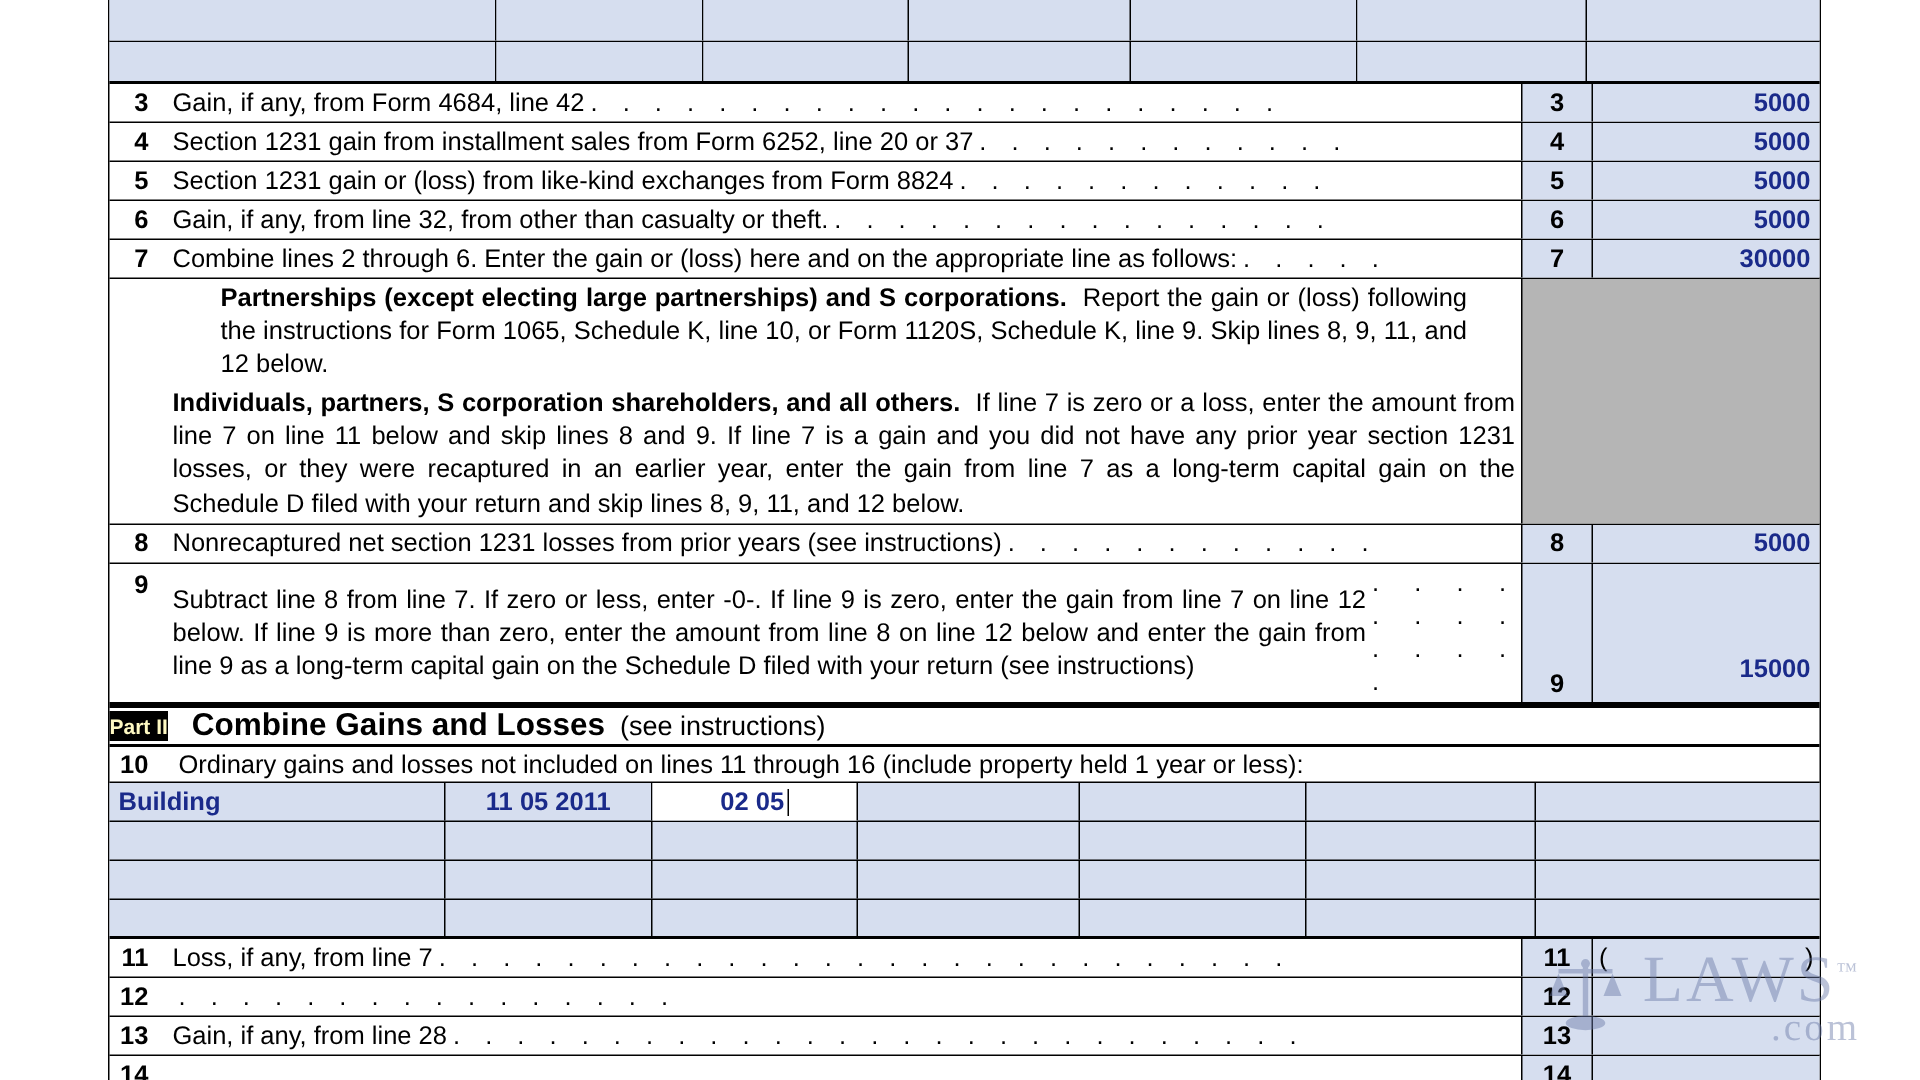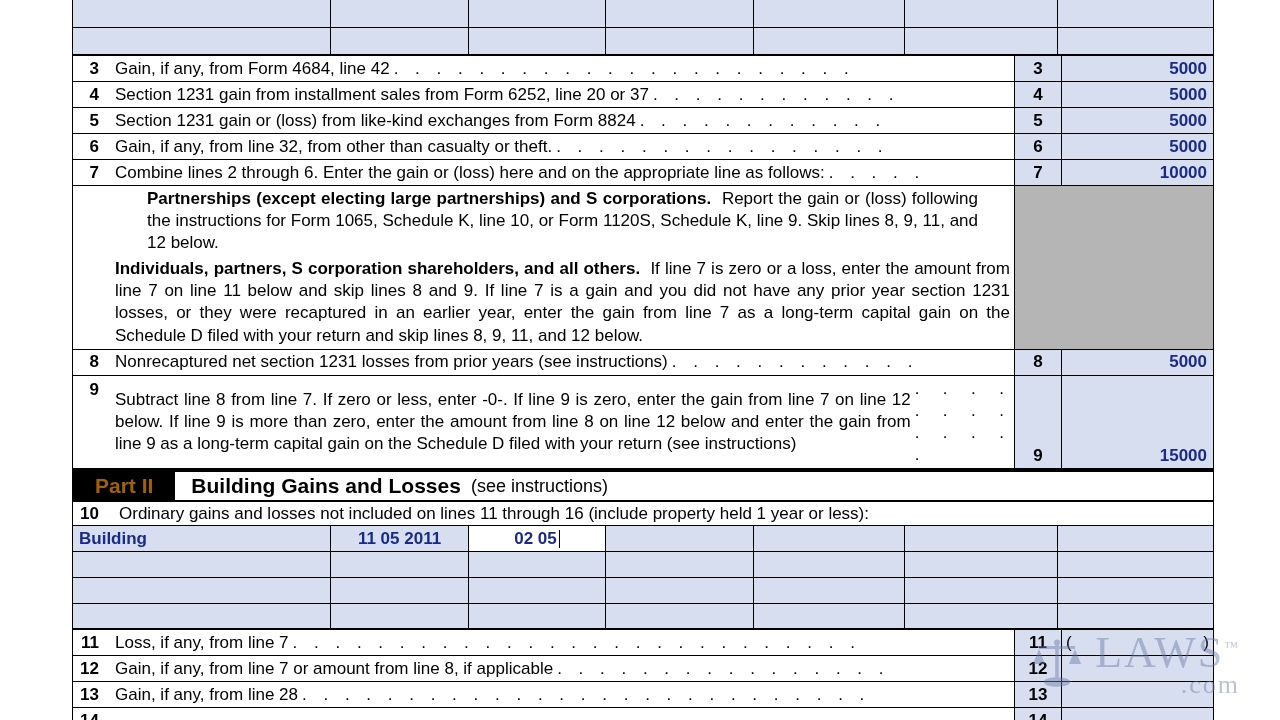--- a/index.html
+++ b/index.html
@@ -95,24 +95,24 @@
   .dots { letter-spacing: 6px; margin-left: 4px; }
   .section-header {
     display: flex;
     border-top: 2px solid #000;
     border-bottom: 2px solid #000;
     align-items: center;
     min-height: 28px;
   }
   .part-label {
     background: #000;
-    color: #a16207;
-    font-weight: bold;
-    padding: 2px 22px;
-    font-size: 21px;
+    color: #fef9c3;
+    font-weight: bold;
+    padding: 2px 0;
+    font-size: 14px;
   }
   .section-title {
     font-weight: bold;
     font-size: 21px;
     padding-left: 16px;
   }
   .section-sub {
     font-size: 18px;
     padding-left: 10px;
   }
@@ -132,21 +132,21 @@
     border-right: 1px solid #000;
     padding: 2px 6px;
     color: #1a2a8a;
     font-weight: bold;
     display: flex;
     align-items: center;
   }
   .entry-cell.input-active {
     background: #fff;
   }
-  .ec-desc { width: 258px; }
+  .ec-desc { width: 224px; }
   .ec-d1 { width: 138px; justify-content: center; }
   .ec-d2 { width: 137px; justify-content: center; }
   .ec-d3 { width: 148px; }
   .ec-d4 { width: 151px; }
   .ec-d5 { width: 153px; }
   .ec-d6 { width: 155px; border-right: none; }
   .cursor { display:inline-block; width:1px; height:18px; background:#000; margin-left:2px; vertical-align:middle;}
   .paren-val {
     width: 151px;
     background: #d6deef;
@@ -166,21 +166,21 @@
     font-family: Georgia, serif;
     font-size: 44px;
     color: #6a7aa8;
     letter-spacing: 2px;
     pointer-events: none;
   }
   .watermark svg { margin-right: 8px; }
   .watermark .tm { font-size: 14px; vertical-align: super; }
   b.inline { font-weight: bold; }
   .num-box.bottom-align, .line-num.bottom-align { align-items: flex-end; padding-bottom: 2px; }
-  .val-box.bottom-align { align-items: flex-end; padding-bottom: 2px; }
+  .val-box.bottom-align { align-items: flex-end; padding-bottom: 12px; }
 </style>
 </head>
 <body>
 
 <div class="form-container">
 
   <div class="grid-row" style="height:28px;">
     <div class="blank-top-cell col-desc"></div>
       <div class="blank-top-cell col-d1"></div>
       <div class="blank-top-cell col-d2"></div>
@@ -239,21 +239,21 @@
     <div class="val-box">5000</div>
   </div>
 
   <div class="line-row">
     <div class="line-num">7</div>
     <div class="line-text">
         <span>Combine lines 2 through 6. Enter the gain or (loss) here and on the appropriate line as follows:</span>
         <span class="dots"> . . . . .</span>
       </div>
     <div class="num-box">7</div>
-    <div class="val-box">10000</div>
+    <div class="val-box">30000</div>
   </div>
 
   <div class="line-row" style="border-bottom:none;gap:32px;">
     <div class="line-num"></div>
     <div class="line-text justify">
       <span><b class="inline">Partnerships (except electing large partnerships) and S corporations.</b>&nbsp;&nbsp;<span>Report the gain or (loss) following the instructions for Form 1065, Schedule K, line 10, or Form 1120S, Schedule K, line 9. Skip lines 8, 9, 11, and 12 below.</span></span>
     </div>
     <div class="grey-block"></div>
   </div>
   <div class="line-row">
@@ -279,21 +279,21 @@
     <div class="line-text justify">
         <span>Subtract line 8 from line 7. If zero or less, enter -0-. If line 9 is zero, enter the gain from line 7 on line 12 below. If line 9 is more than zero, enter the amount from line 8 on line 12 below and enter the gain from line 9 as a long-term capital gain on the Schedule D filed with your return (see instructions)</span>
         <span class="dots"> . . . . . . . . . . . . .</span>
       </div>
     <div class="num-box bottom-align">9</div>
     <div class="val-box bottom-align">15000</div>
   </div>
 
   <div class="section-header">
     <div class="part-label">Part II</div>
-    <div class="section-title">Building Gains and Losses</div>
+    <div class="section-title">Combine Gains and Losses</div>
     <div class="section-sub">(see instructions)</div>
   </div>
 
   <div class="line10-header">
     <div class="line-num" style="font-weight:bold;">10</div>
     <div class="line-text" style="padding-left:12px;">Ordinary gains and losses not included on lines 11 through 16 (include property held 1 year or less):</div>
   </div>
 
   <div class="entry-row">
     <div class="entry-cell ec-desc">Building</div>
@@ -345,21 +345,20 @@
     <div class="num-box">11</div>
     <div class="paren-val">
         <span class="lp">(</span>
         <span class="rp">)</span>
       </div>
   </div>
 
   <div class="line-row">
     <div class="line-num">12</div>
     <div class="line-text">
-        <span>Gain, if any, from line 7 or amount from line 8, if applicable</span>
         <span class="dots"> . . . . . . . . . . . . . . . .</span>
       </div>
     <div class="num-box">12</div>
     <div class="val-box"></div>
   </div>
 
   <div class="line-row">
     <div class="line-num">13</div>
     <div class="line-text">
         <span>Gain, if any, from line 28</span>

